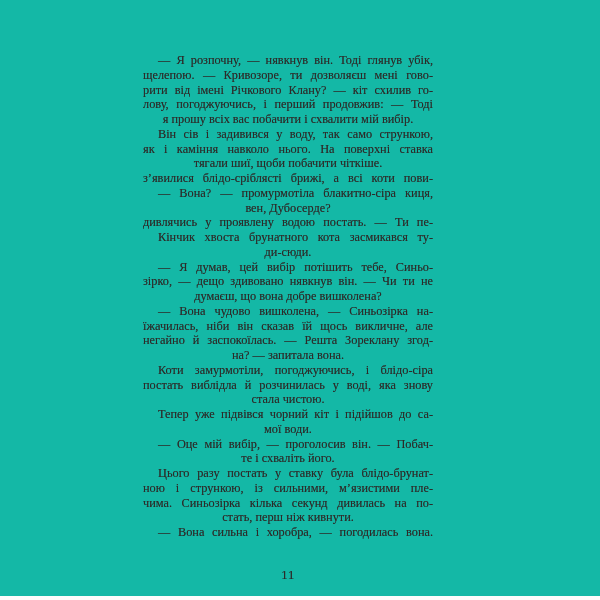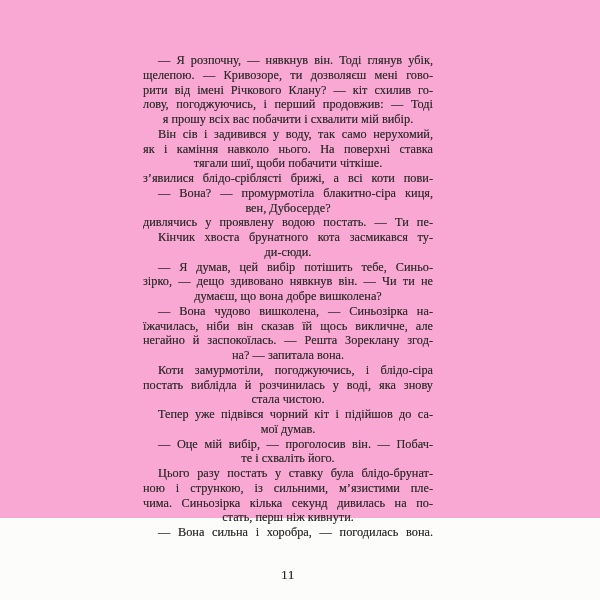--- a/index.html
+++ b/index.html
@@ -10,22 +10,22 @@
     width: 600px;
     height: 600px;
     background: #fcfcfb;
     font-family: "Liberation Serif", serif;
     color: #2d2b29;
     overflow: hidden;
   }
   .page {
     position: relative;
     width: 600px;
-    height: 518px;
-    background: #f9a8d4;
+    height: 596px;
+    background: #14b8a6;
     text-decoration: underline;
   }
   .text-block {
     position: absolute;
     left: 143px;
     top: 53px;
     width: 290px;
     font-size: 12.3px;
     text-shadow: 0 0 0.45px rgba(45, 43, 41, 0.55);
   }
@@ -57,41 +57,41 @@
 </head>
 <body>
 
 <div class="page">
   <div class="text-block" id="text-block">
       <div class="line first j">— Я розпочну, — нявкнув він. Тоді глянув убік,</div>
       <div class="line j">щелепою. — Кривозоре, ти дозволяєш мені гово-</div>
       <div class="line j">рити від імені Річкового Клану? — кіт схилив го-</div>
       <div class="line j">лову, погоджуючись, і перший продовжив: — Тоді</div>
       <div class="line">я прошу всіх вас побачити і схвалити мій вибір.</div>
-      <div class="line first j">Він сів і задивився у воду, так само нерухомий,</div>
+      <div class="line first j">Він сів і задивився у воду, так само стрункою,</div>
       <div class="line j">як і каміння навколо нього. На поверхні ставка</div>
       <div class="line">тягали шиї, щоби побачити чіткіше.</div>
       <div class="line j">з’явилися блідо-сріблясті брижі, а всі коти пови-</div>
       <div class="line first j">— Вона? — промурмотіла блакитно-сіра киця,</div>
       <div class="line">вен, Дубосерде?</div>
       <div class="line j">дивлячись у проявлену водою постать. — Ти пе-</div>
       <div class="line first j">Кінчик хвоста брунатного кота засмикався ту-</div>
       <div class="line">ди-сюди.</div>
       <div class="line first j">— Я думав, цей вибір потішить тебе, Синьо-</div>
       <div class="line j">зірко, — дещо здивовано нявкнув він. — Чи ти не</div>
       <div class="line">думаєш, що вона добре вишколена?</div>
       <div class="line first j">— Вона чудово вишколена, — Синьозірка на-</div>
       <div class="line j">їжачилась, ніби він сказав їй щось викличне, але</div>
       <div class="line j">негайно й заспокоїлась. — Решта Зореклану згод-</div>
       <div class="line">на? — запитала вона.</div>
       <div class="line first j">Коти замурмотіли, погоджуючись, і блідо-сіра</div>
       <div class="line j">постать виблідла й розчинилась у воді, яка знову</div>
       <div class="line">стала чистою.</div>
       <div class="line first j">Тепер уже підвівся чорний кіт і підійшов до са-</div>
-      <div class="line">мої думав.</div>
+      <div class="line">мої води.</div>
       <div class="line first j">— Оце мій вибір, — проголосив він. — Побач-</div>
       <div class="line">те і схваліть його.</div>
       <div class="line first j">Цього разу постать у ставку була блідо-брунат-</div>
       <div class="line j">ною і стрункою, із сильними, м’язистими пле-</div>
       <div class="line j">чима. Синьозірка кілька секунд дивилась на по-</div>
       <div class="line">стать, перш ніж кивнути.</div>
       <div class="line first j">— Вона сильна і хоробра, — погодилась вона.</div>
     </div>
   <div class="page-number">11</div>
 </div>

